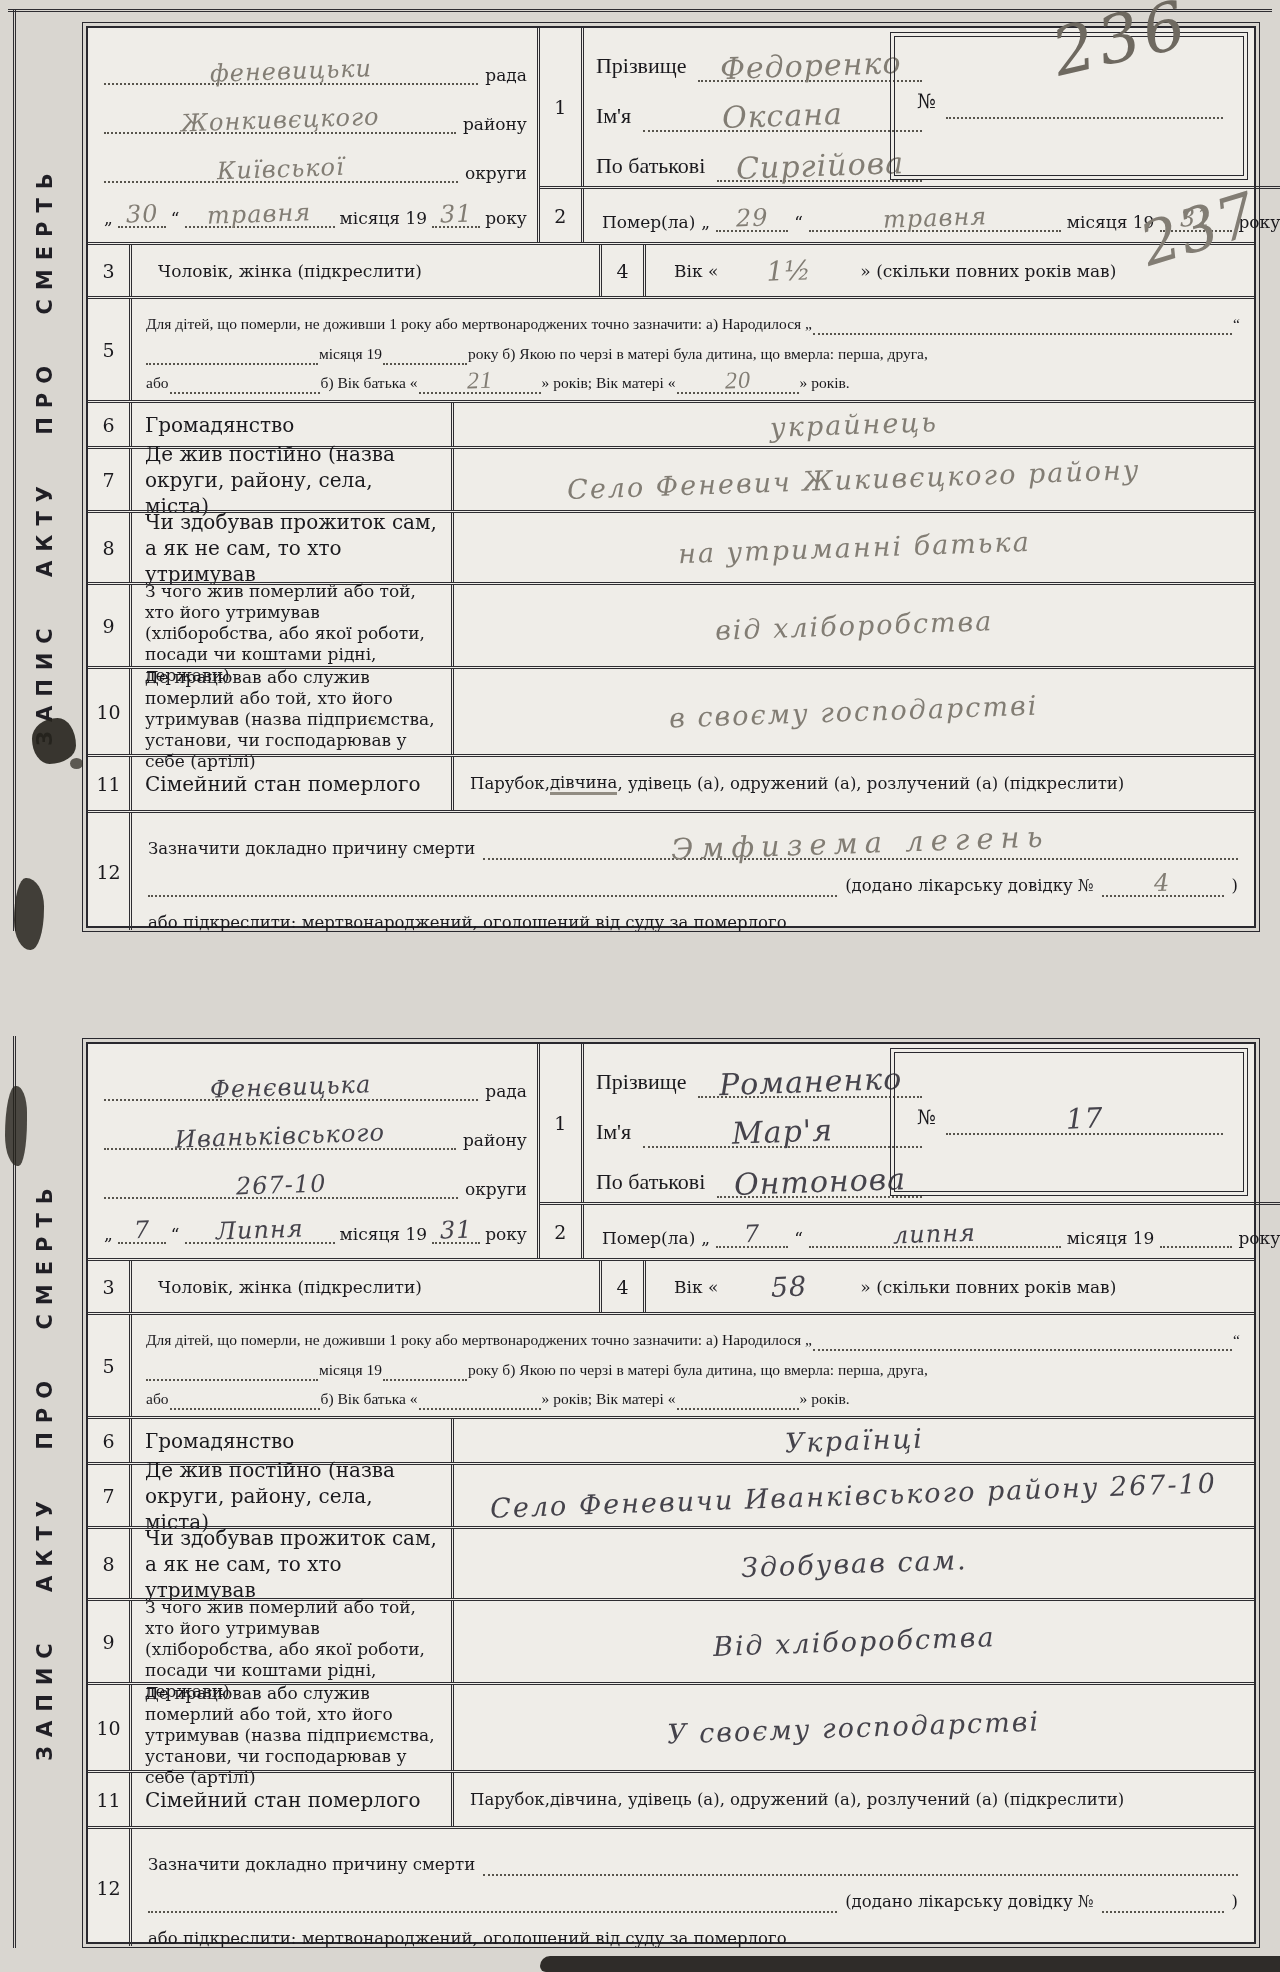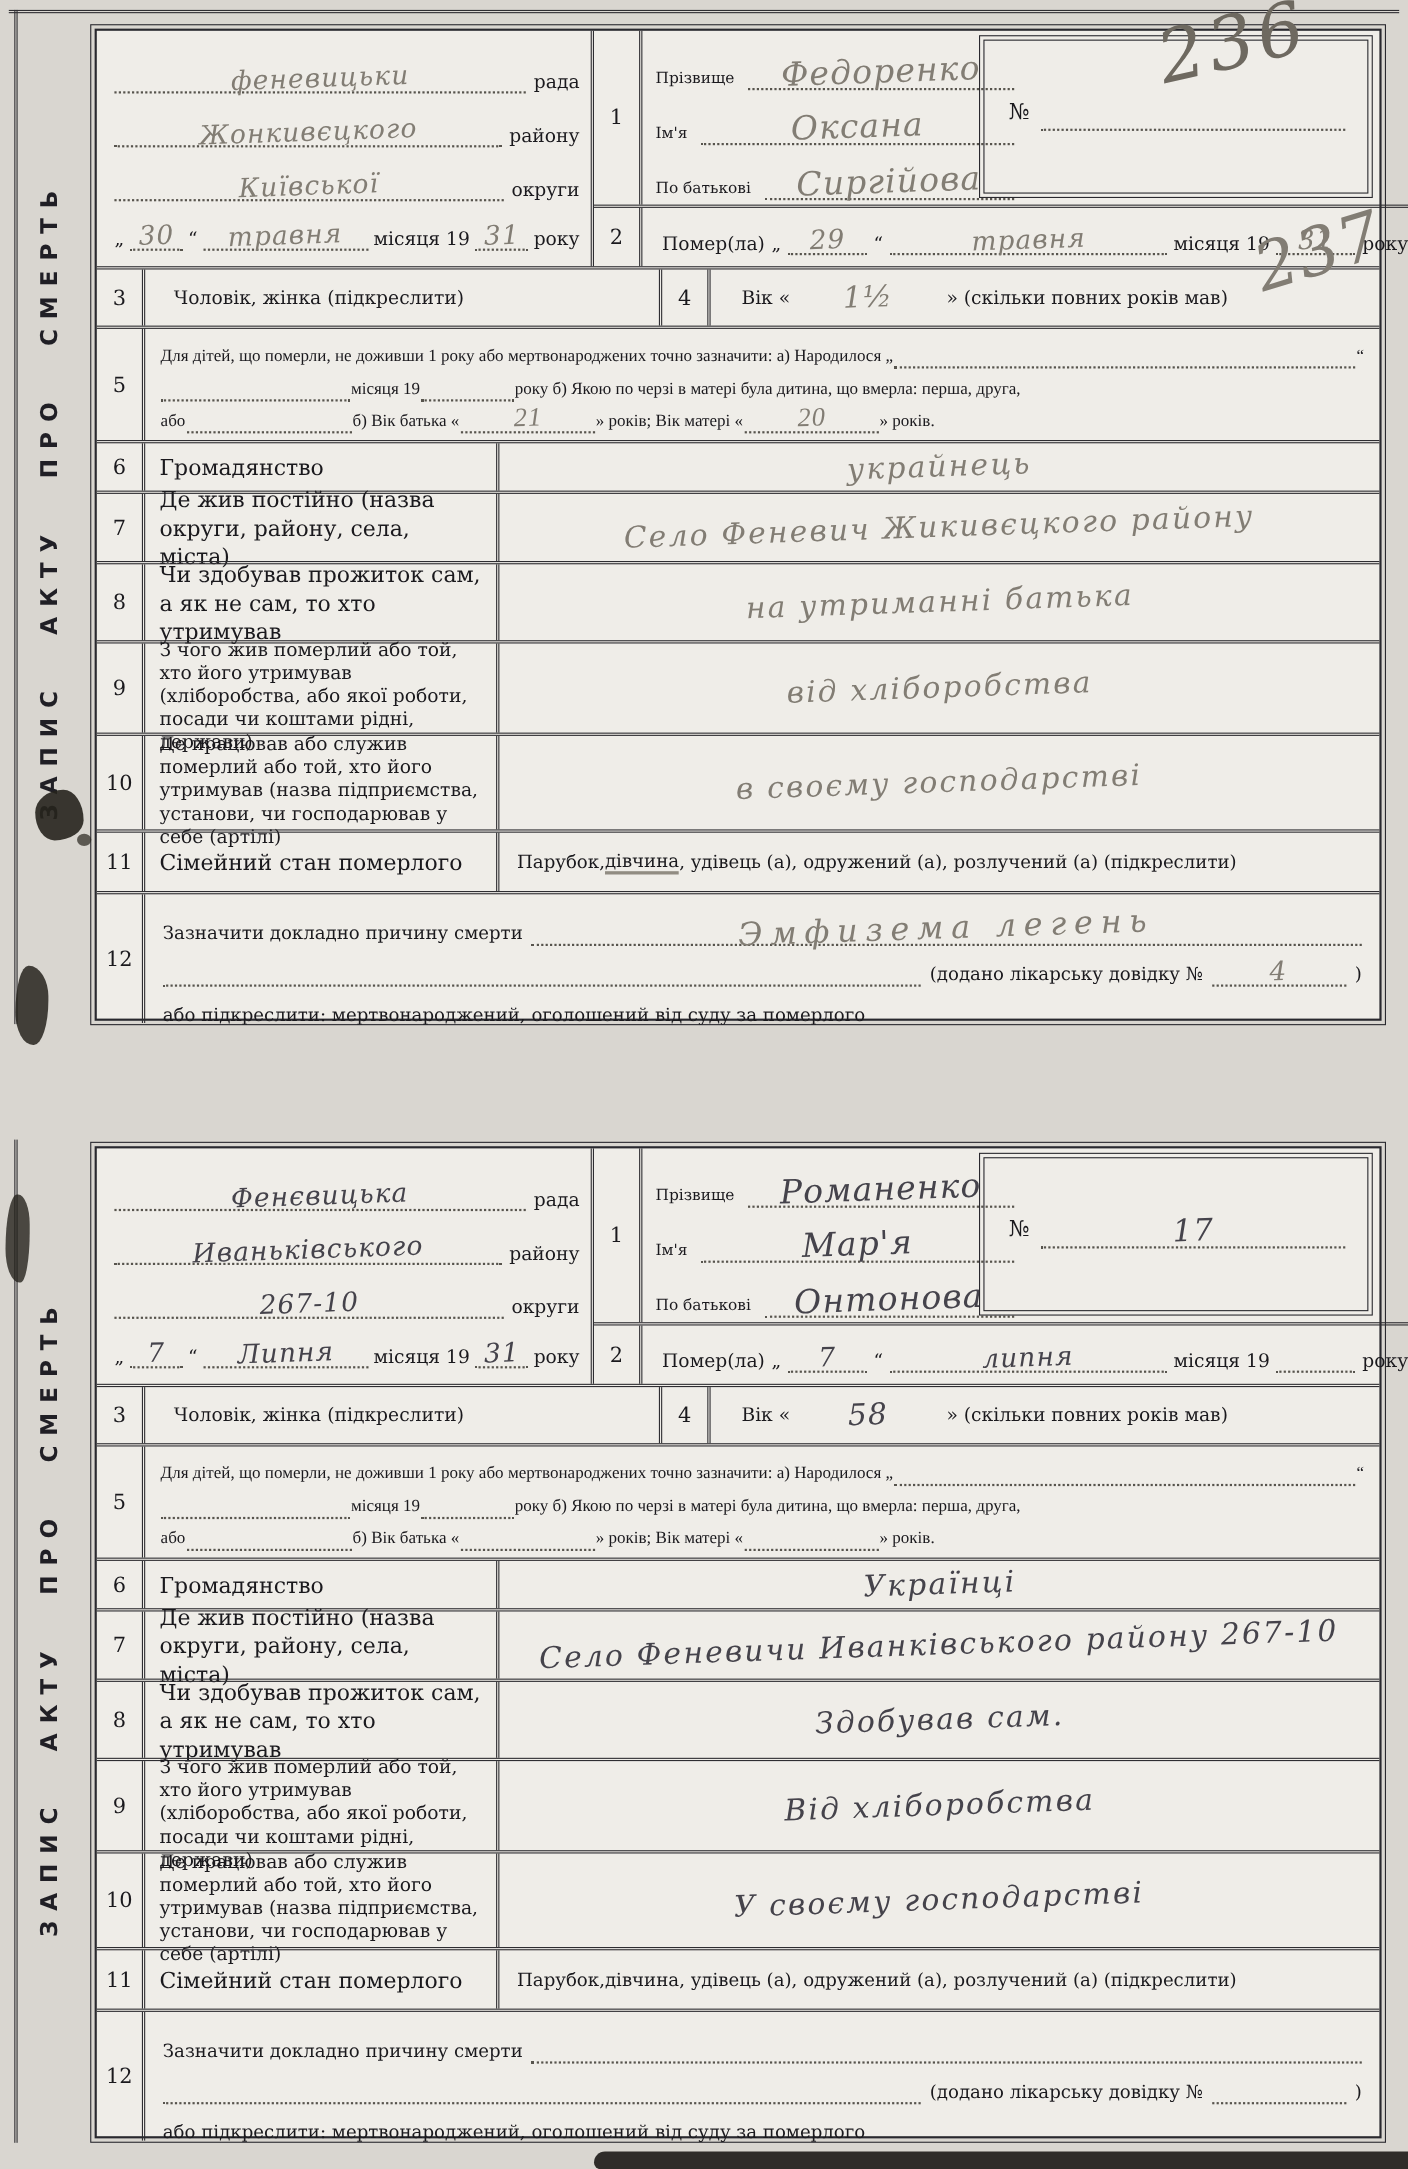--- a/index.html
+++ b/index.html
@@ -64,21 +64,21 @@
   .hleft { flex:0 0 345px; border-right:3px double #2e2d31; display:flex; flex-direction:column; padding:8px 10px 6px 16px; }
   .fline { flex:0 0 49px; display:flex; align-items:flex-end; gap:7px; }
   .fline .line { flex:1; height:34px; }
   .spacer { flex:1; }
   .dateline { flex:0 0 52px; display:flex; align-items:flex-end; gap:5px; padding-bottom:8px; }
   .dateline .line { height:28px; }
   .hright { flex:1; display:flex; flex-direction:column; }
   .hr1 { flex:1; display:flex; }
   .hr1fields { flex:1; display:flex; flex-direction:column; padding:4px 372px 4px 12px; }
   .fline2 { flex:1; display:flex; align-items:flex-end; gap:12px; }
-  .fline2 .plabel { font-size:14px; padding-bottom:3px; }
+  .fline2 .plabel { font-size:22px; padding-bottom:3px;font-family:Liberation Serif, serif; }
   .fline2 .line { flex:1; height:36px; }
   .hr2 { flex:0 0 56px; display:flex; border-top:3px double #2e2d31; }
   .diedline { flex:1; display:flex; align-items:flex-end; gap:6px; padding:0 14px 10px 18px; }
   .diedline .line { height:28px; }
   .nobox {
     position:absolute; top:8px; right:10px; width:350px; height:140px;
     border:1px solid #29282e; outline:1px solid #29282e; outline-offset:3px;
     display:flex; align-items:flex-start; gap:10px; padding:52px 20px 0 22px;
   }
   .nobox .plabel { font-size:20px; }

